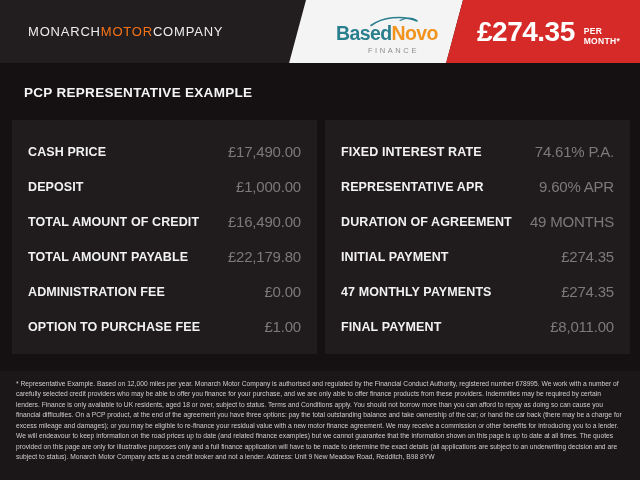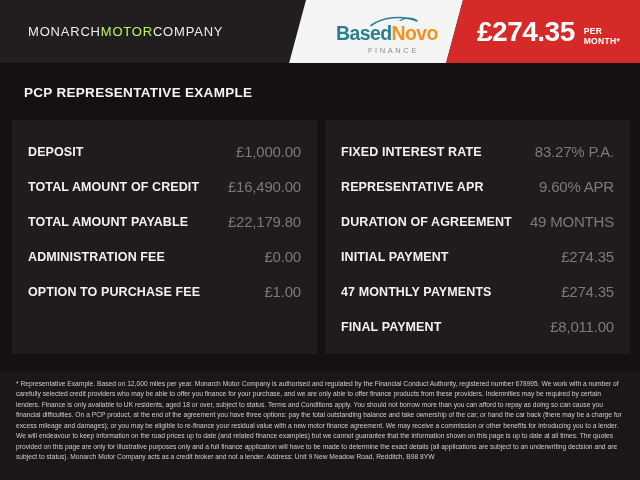--- a/index.html
+++ b/index.html
@@ -9,21 +9,21 @@
     -webkit-font-smoothing:antialiased;
   }
   
   .topbar{position:absolute;top:0;left:0;width:640px;height:63px;background:#221e1f;overflow:hidden;}
   .wedge-white{position:absolute;left:306px;top:0;width:157px;height:63px;background:#f5f4f4;
     transform:skewX(-15deg);transform-origin:top left;}
   .wedge-red{position:absolute;left:463px;top:0;width:240px;height:63px;background:#d62a28;
     transform:skewX(-15deg);transform-origin:top left;}
   .dealer{position:absolute;left:28px;top:0;height:63px;display:flex;align-items:center;
     font-size:13px;letter-spacing:0.8px;color:#ececec;white-space:nowrap;}
-  .dealer .mid{color:#bef264;}
+  .dealer .mid{color:#f97316;}
   .mn{position:absolute;left:336px;top:14px;width:80px;}
   .mn .swoosh{display:block;margin:0 -2px -3px auto;}
   .mn-line{font-size:19.5px;font-weight:bold;letter-spacing:-0.6px;line-height:1;white-space:nowrap;}
   .moto{color:#2a7f8e}.novo{color:#f0941e}
   .mn-fin{text-align:right;font-size:7.5px;letter-spacing:2.6px;color:#8d8d8d;margin:2px -3px 0 0;}
   .price{position:absolute;left:477px;top:0;height:63px;display:flex;align-items:center;color:#fff;}
   .price-amount{font-size:28px;font-weight:bold;letter-spacing:-0.5px;}
   .price-period{font-size:8.5px;font-weight:bold;margin-left:9px;margin-top:8px;letter-spacing:0.3px;}
   
   .title{position:absolute;left:16px;top:85px;font-size:13.5px;font-weight:bold;color:#f5f5f5;letter-spacing:0.3px;padding-left:8px;}
@@ -64,20 +64,24 @@
   <div class="price">
     <span class="price-amount">£274.35</span>
     <span class="price-period">PER MONTH*</span>
   </div>
 </div>
 
 <div class="title">PCP REPRESENTATIVE EXAMPLE</div>
 
 <div class="panel left">
     <div class="row">
+      <span class="lbl">CASH PRICE</span>
+      <span class="val">£17,490.00</span>
+    </div>
+    <div class="row">
       <span class="lbl">DEPOSIT</span>
       <span class="val">£1,000.00</span>
     </div>
     <div class="row">
       <span class="lbl">TOTAL AMOUNT OF CREDIT</span>
       <span class="val">£16,490.00</span>
     </div>
     <div class="row">
       <span class="lbl">TOTAL AMOUNT PAYABLE</span>
       <span class="val">£22,179.80</span>
@@ -87,21 +91,21 @@
       <span class="val">£0.00</span>
     </div>
     <div class="row">
       <span class="lbl">OPTION TO PURCHASE FEE</span>
       <span class="val">£1.00</span>
     </div>
   </div>
 <div class="panel right">
     <div class="row">
       <span class="lbl">FIXED INTEREST RATE</span>
-      <span class="val">83.27% P.A.</span>
+      <span class="val">74.61% P.A.</span>
     </div>
     <div class="row">
       <span class="lbl">REPRESENTATIVE APR</span>
       <span class="val">9.60% APR</span>
     </div>
     <div class="row">
       <span class="lbl">DURATION OF AGREEMENT</span>
       <span class="val">49 MONTHS</span>
     </div>
     <div class="row">

